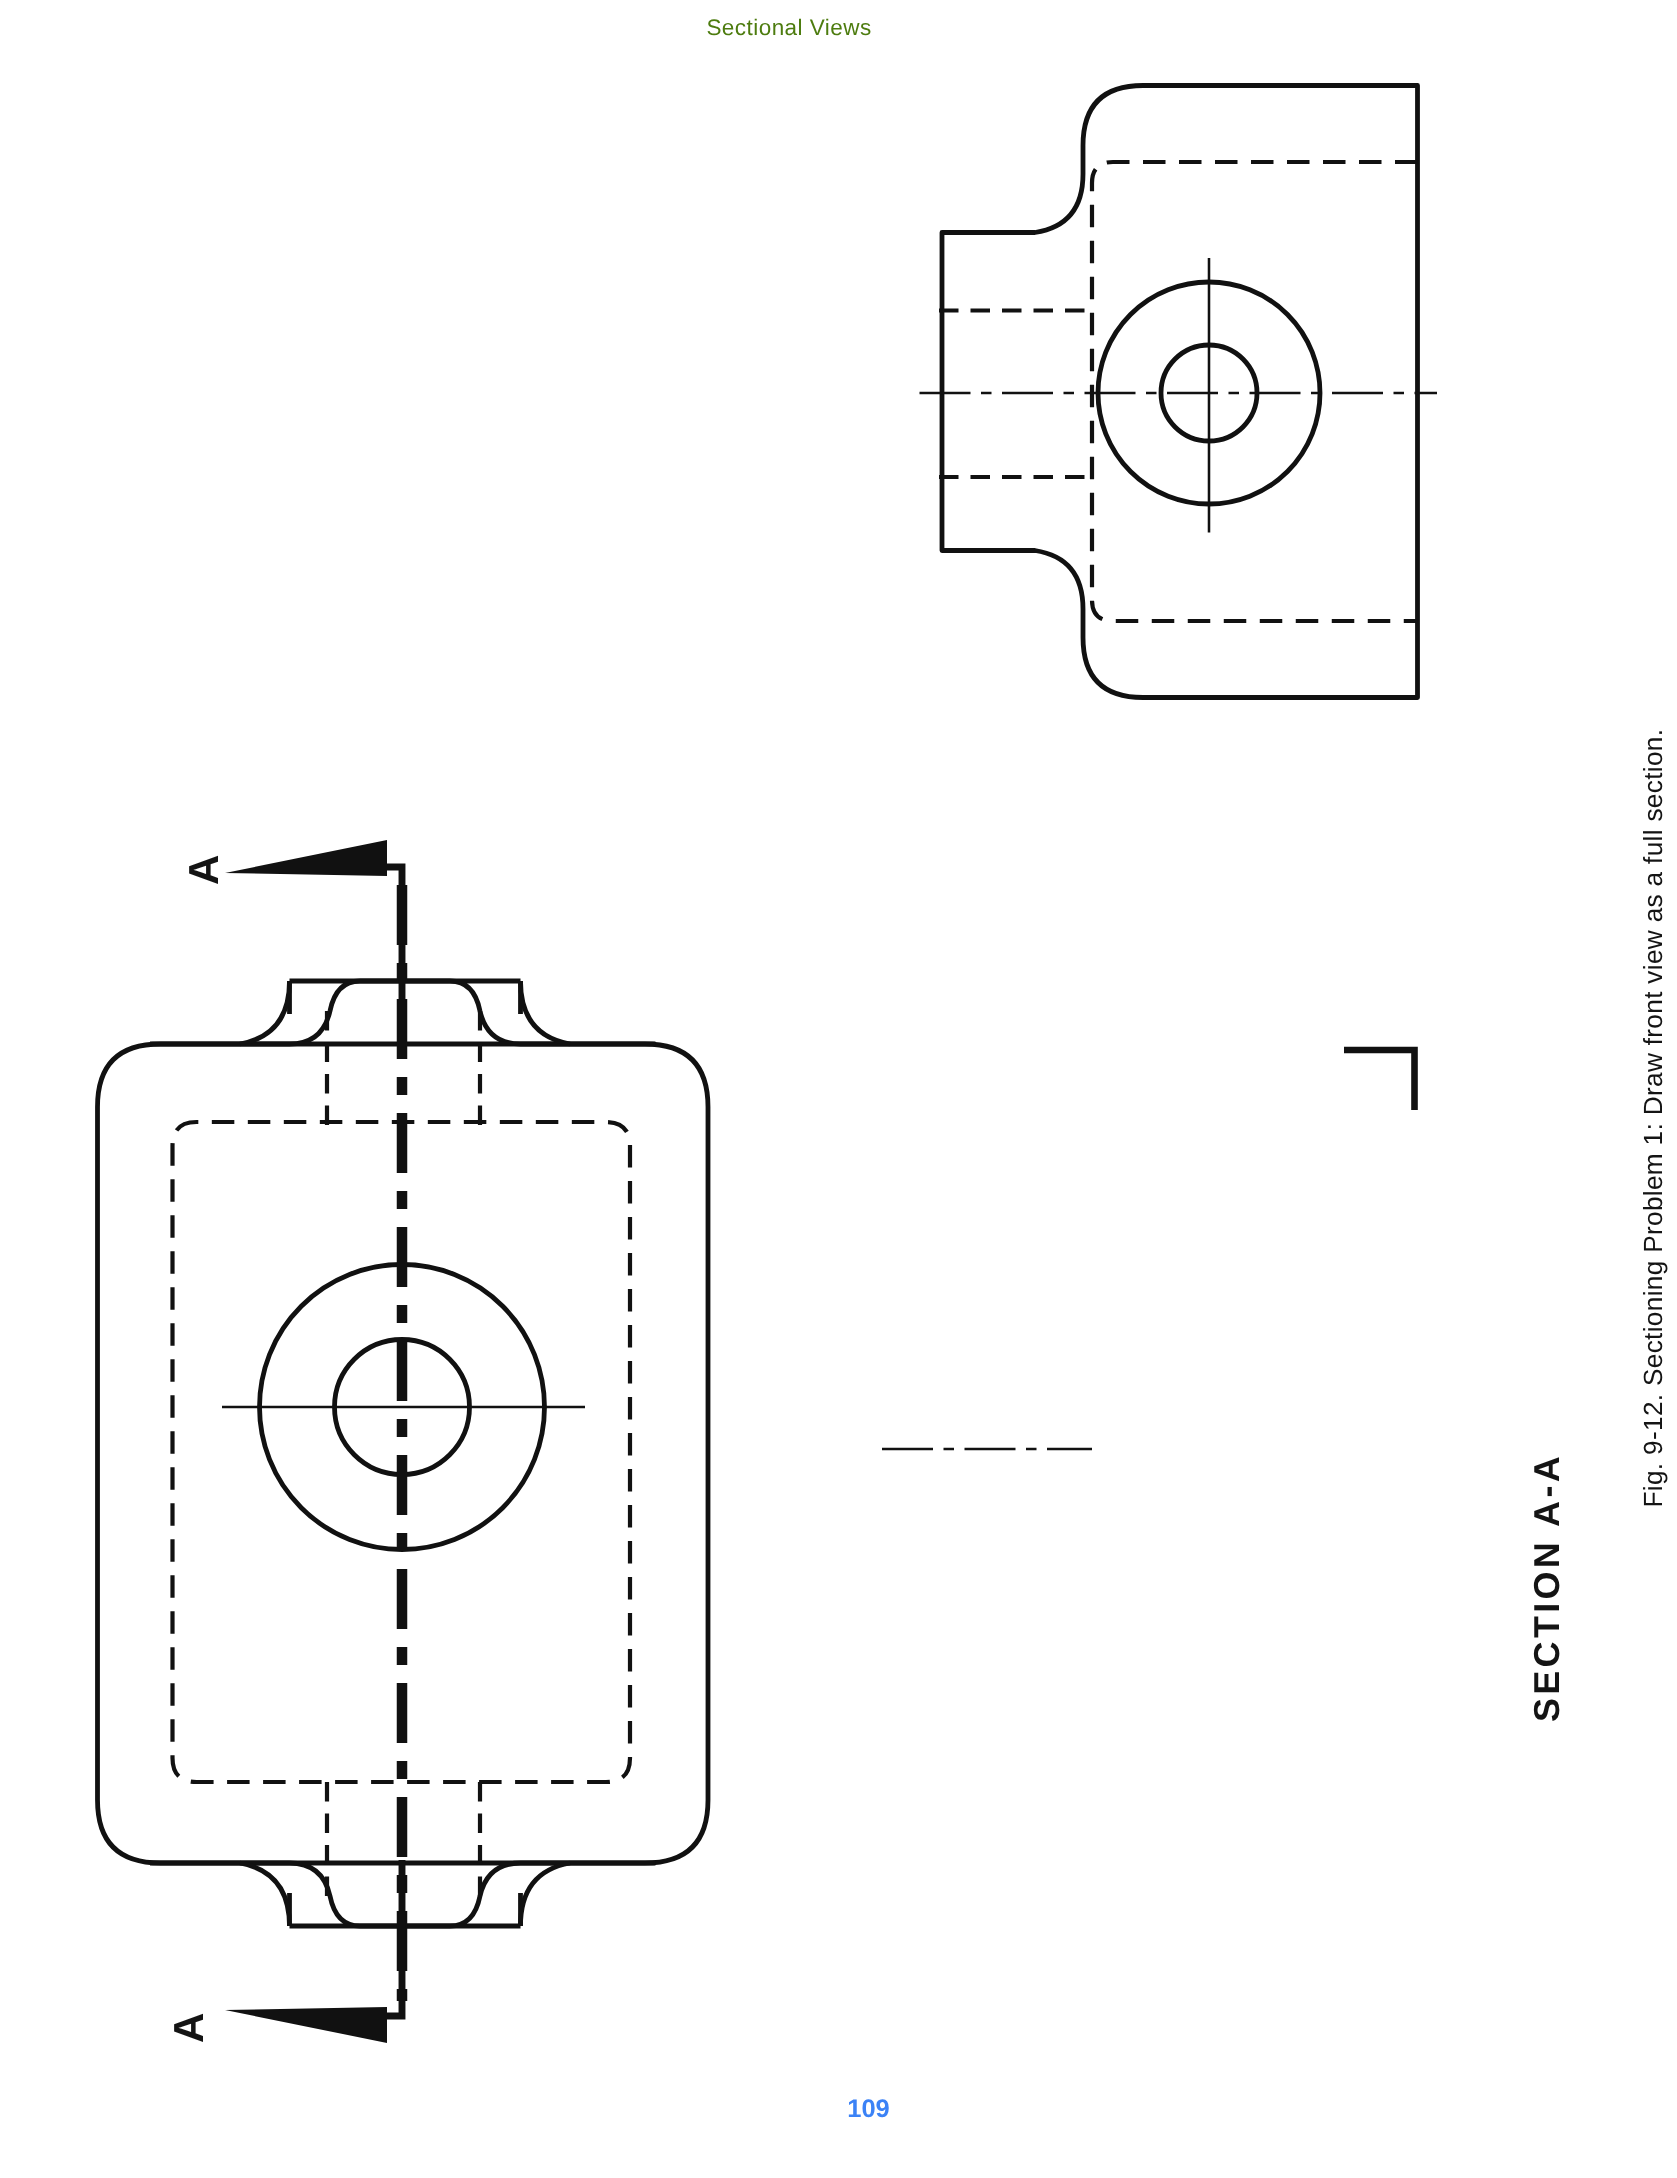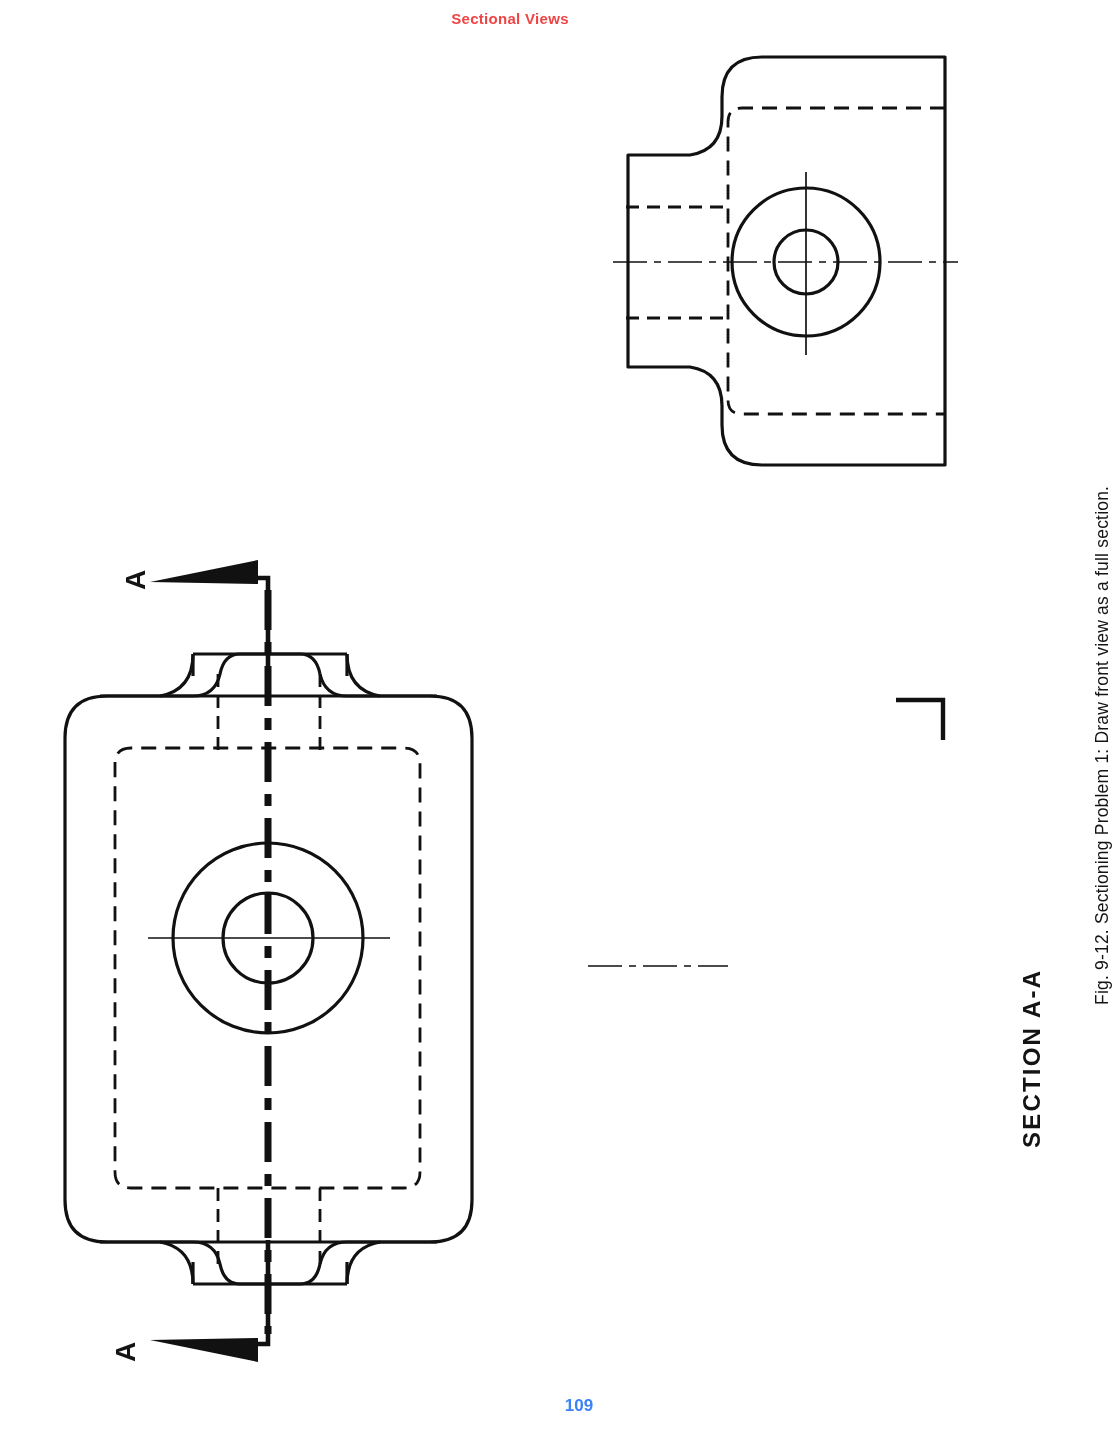--- a/index.html
+++ b/index.html
@@ -15,27 +15,27 @@
   #page {
     position: relative;
     width: 1118px;
     height: 1452px;
     background: #ffffff;
     overflow: hidden;
   }
   #running-head {
     position: absolute;
     top: 10px;
-    left: 0;
+    left: 16px;
     width: 1020px;
     text-align: center;
     font-size: 15px;
-    font-weight: bold;
+    font-weight: normal;
     letter-spacing: 0.3px;
-    color: #ef4444;
+    color: #4d7c0f;
   }
   #page-number {
     position: absolute;
     top: 1396px;
     left: 0;
     width: 1118px;
     text-align: center;
     font-size: 17px;
     font-weight: bold;
     color: #3b82f6;

